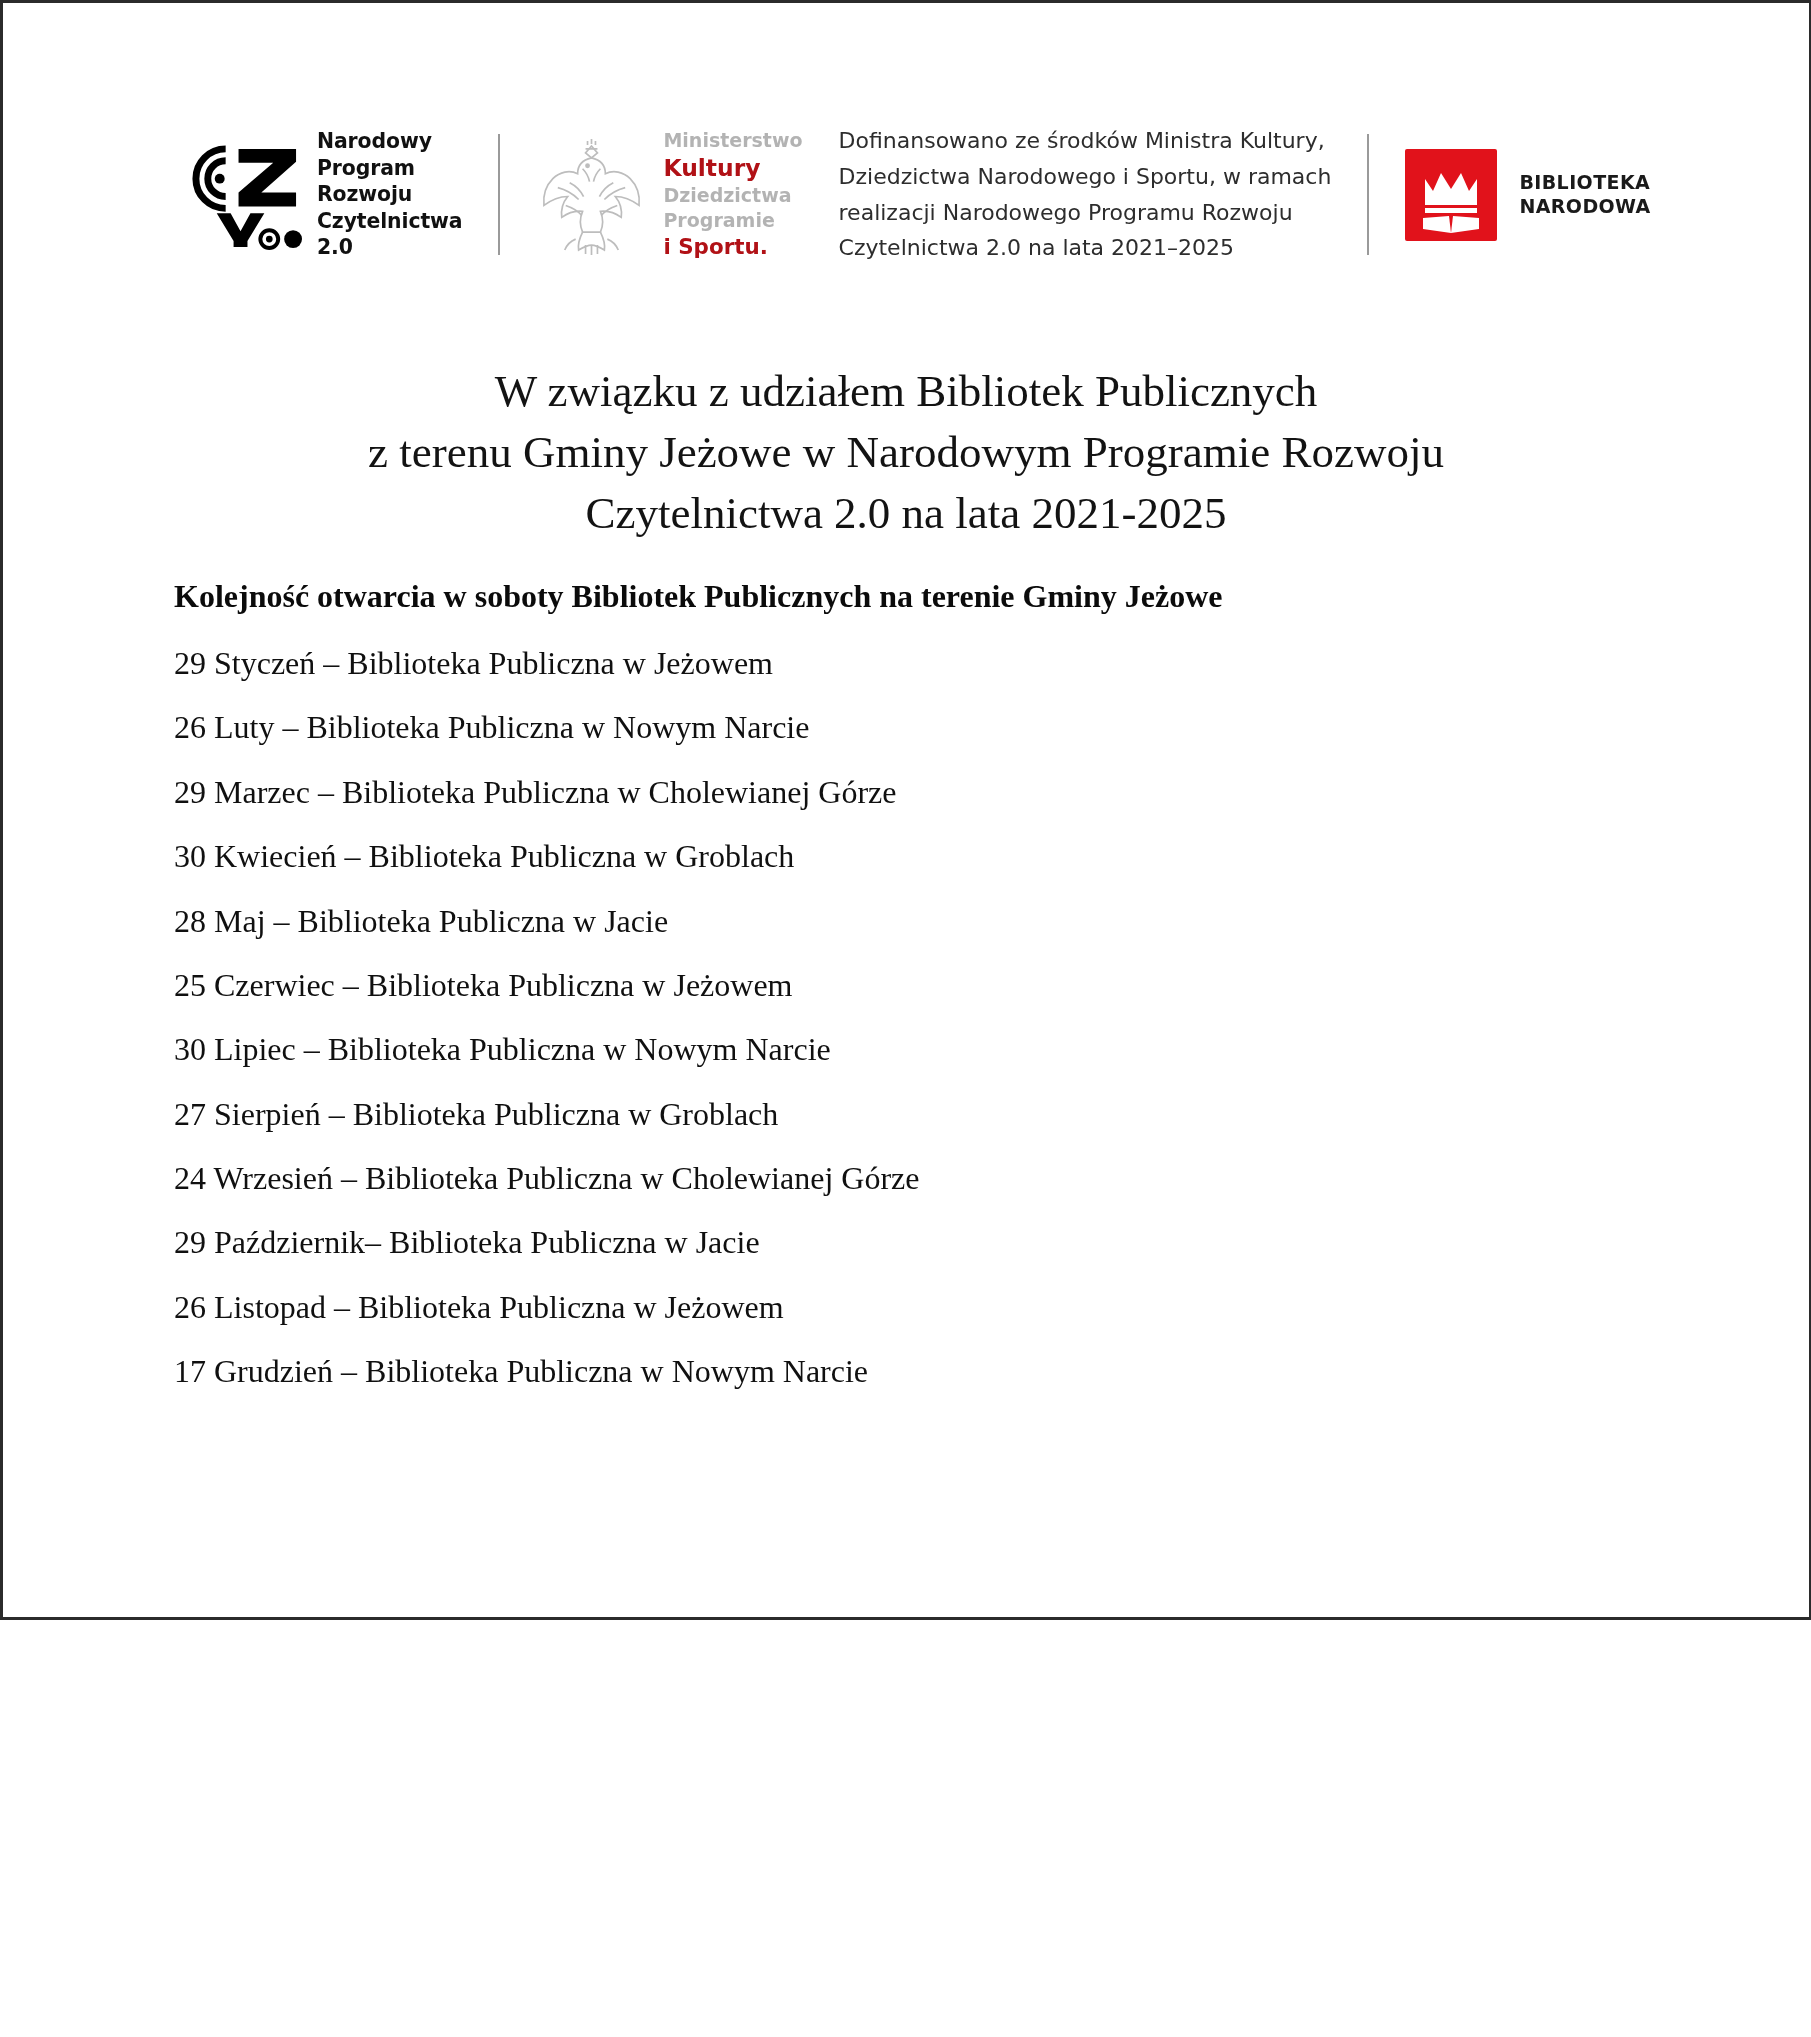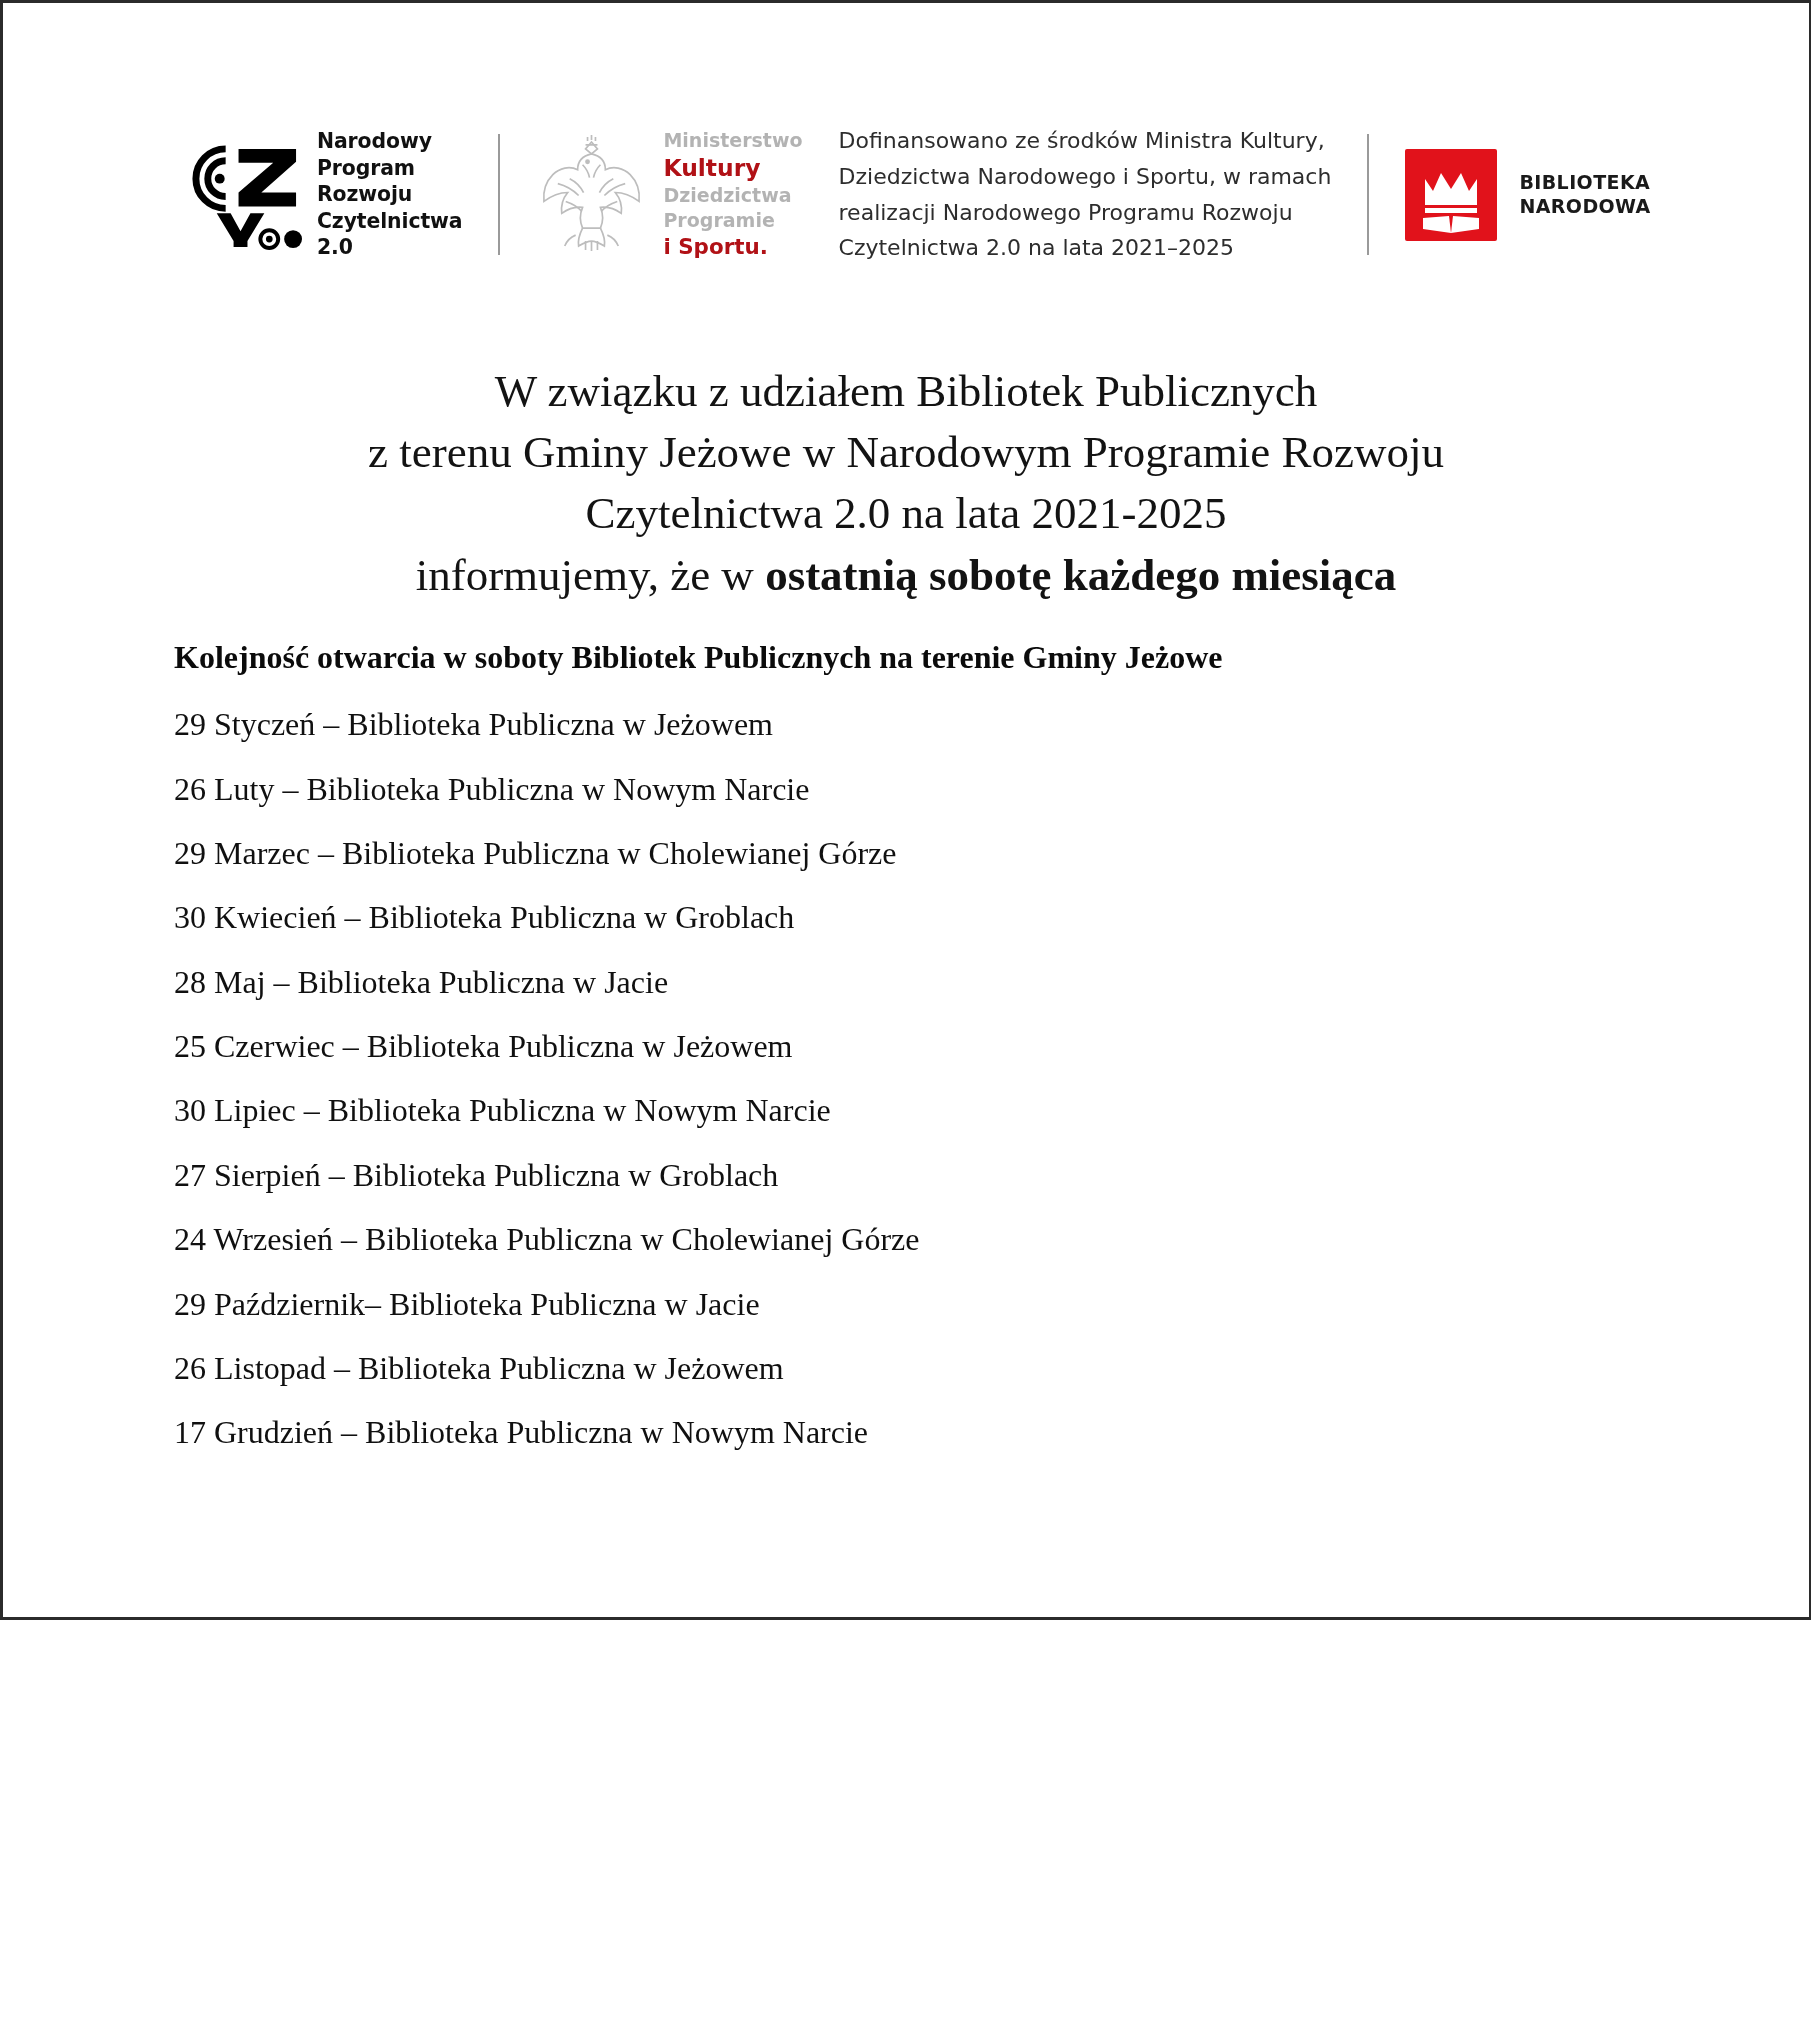--- a/index.html
+++ b/index.html
@@ -65,21 +65,21 @@
     font-size: 20.4px;
     line-height: 1.30;
     letter-spacing: -0.1px;
     color: #111111;
     white-space: pre-line;
   }
 
   
   .ministry-block {
     display: flex;
-    align-items: center;
+    align-items: flex-end;
   }
   .eagle {
     width: 111px;
     height: 125px;
     flex: none;
     margin-right: 16px;
   }
   .ministry-words {
     font-family: "DejaVu Sans", sans-serif;
     font-size: 19px;
@@ -234,21 +234,20 @@
 NARODOWA</div>
       </div>
     </div>
 
   </div>
 
   <div class="announcement">
     <span class="ln">W związku z udziałem Bibliotek Publicznych</span>
     <span class="ln">z terenu Gminy Jeżowe w Narodowym Programie Rozwoju</span>
     <span class="ln">Czytelnictwa 2.0 na lata 2021-2025</span>
-    <span class="ln"><span>informujemy, że w </span><b>ostatnią sobotę każdego miesiąca</b></span>
   </div>
 
   <div class="schedule">
     <div class="schedule-heading">Kolejność otwarcia w soboty Bibliotek Publicznych na terenie Gminy Jeżowe</div>
     <div class="schedule-row">29 Styczeń – Biblioteka Publiczna w Jeżowem</div>
     <div class="schedule-row">26 Luty – Biblioteka Publiczna w Nowym Narcie</div>
     <div class="schedule-row">29 Marzec – Biblioteka Publiczna w Cholewianej Górze</div>
     <div class="schedule-row">30 Kwiecień – Biblioteka Publiczna w Groblach</div>
     <div class="schedule-row">28 Maj – Biblioteka Publiczna w Jacie</div>
     <div class="schedule-row">25 Czerwiec – Biblioteka Publiczna w Jeżowem</div>

